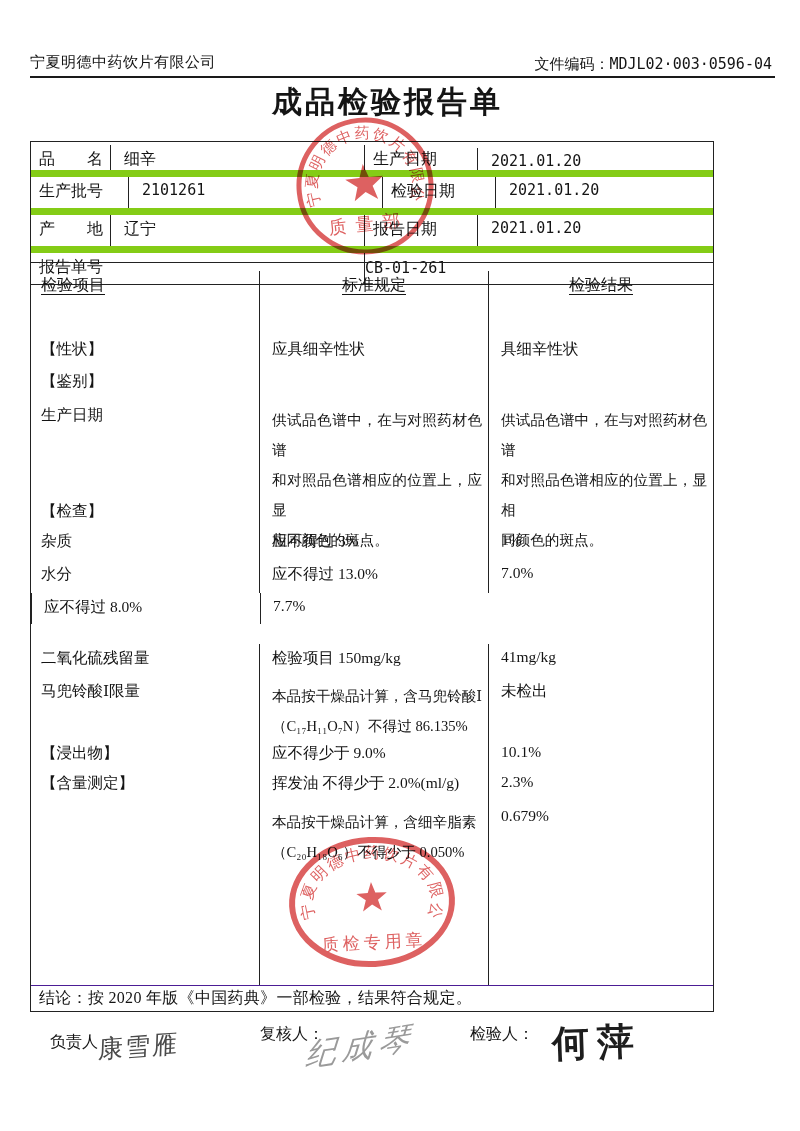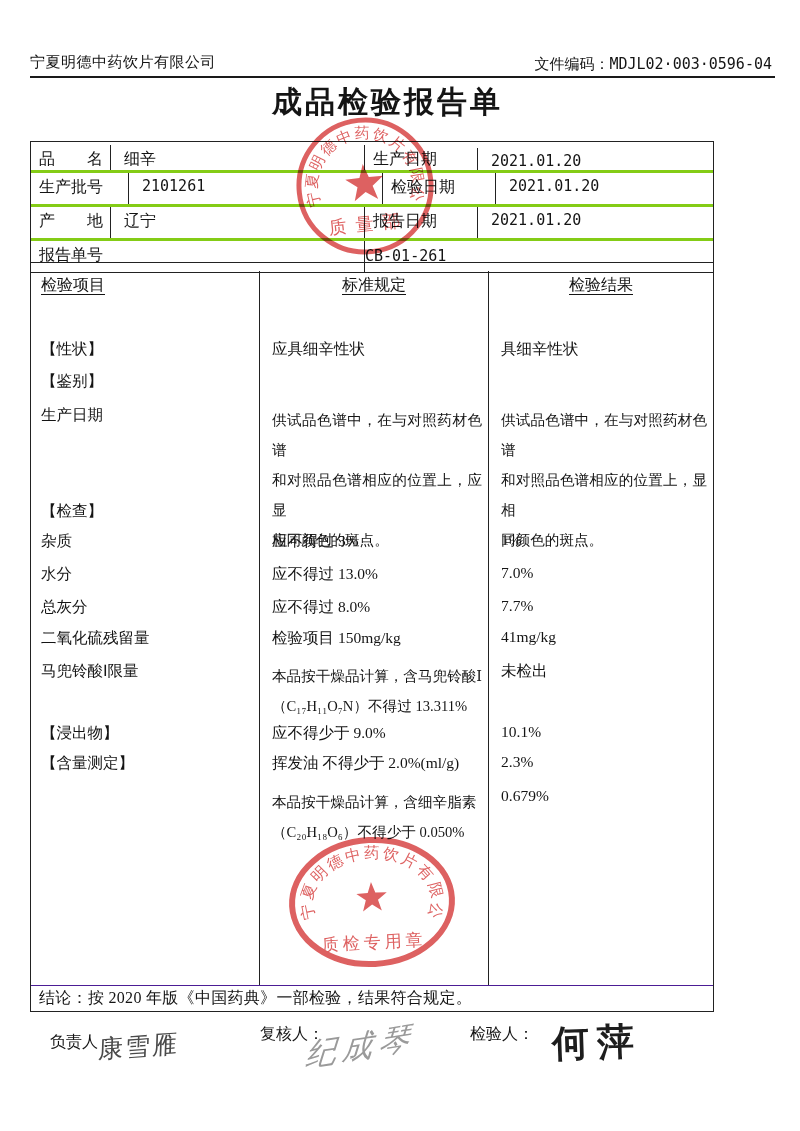--- a/index.html
+++ b/index.html
@@ -7,46 +7,46 @@
         font-family:"Liberation Serif","DejaVu Serif",serif;color:#141414;overflow:hidden;}
   
   .company{position:absolute;left:30px;top:53px;font-size:15px;letter-spacing:.5px;}
   .doccode{position:absolute;right:28px;top:55px;font-size:15px;font-family:"DejaVu Sans Mono","Liberation Mono",monospace;}
   .doccode .lbl{font-family:"Liberation Serif","DejaVu Serif",serif;}
   .rule{position:absolute;left:30px;top:76px;width:745px;height:2px;background:#1a1a1a;}
   .title{position:absolute;left:0;top:82px;width:775px;text-align:center;
          font-size:30px;font-weight:bold;letter-spacing:3px;}
   
   .infotable{position:absolute;left:30px;top:141px;width:684px;border:1.5px solid #222;box-sizing:border-box;}
-  .irow{display:flex;border-top:3px solid #84cc16;}
+  .irow{display:flex;border-top:7px solid #84cc16;}
   .irow:first-child{border-top:none;}
   .icell{box-sizing:border-box;padding:4px 0 0 10px;font-size:16px;}
   .icell.vline{border-left:1px solid #222;}
   .ir1{height:28px;align-items:flex-end;} .ir2,.ir3,.ir4{height:31px;}
   .w-l1{width:79px;padding-left:8px;} .w-v1{width:254px;padding-left:13px;}
   .w-l2{width:95px;padding-left:8px;} .w-v2{flex:1;padding-left:13px;}
   .w-rl{width:333px;padding-left:8px;} .w-rv{flex:1;padding-left:0;font-family:"DejaVu Sans Mono","Liberation Mono",monospace;font-size:15px;padding-top:6px;}
   .num{font-family:"DejaVu Sans Mono","Liberation Mono",monospace;font-size:15px;margin-left:18px;}
   
   .maintable{position:absolute;left:30px;top:262px;width:684px;border:1.5px solid #222;box-sizing:border-box;}
   .mbody{position:relative;height:722px;}
   .mrow{display:flex;}
   .mc{box-sizing:border-box;}
-  .mc1{width:228px;padding-left:10px;font-family:Liberation Serif, serif;}
+  .mc1{width:228px;padding-left:10px;}
   .mc2{width:229px;border-left:1px solid #222;padding-left:12px;}
   .mc3{flex:1;border-left:1px solid #222;padding-left:12px;}
   .mrow{font-size:15.5px;}
   .hrow{height:64px;padding-top:8px;}
   .hrow .mc{font-size:16px;}
   .hrow .u{text-decoration:underline;text-underline-offset:4px;}
   .hrow .mc2,.hrow .mc3{text-align:center;padding-left:0;}
   .r-xz{height:32px;} .r-jb{height:34px;}
   .r-bc{height:96px;}
   .r-jc{height:30px;} .r-zz{height:33px;} .r-sf{height:33px;}
-  .r-hf{height:31px;} .r-so2{height:33px;}
+  .r-hf{height:31px;} .r-so2{height:33px;margin-top:20px;}
   .r-mdl{height:62px;} .r-jcw{height:30px;}
   .r-hl1{height:34px;} .r-hl2{height:64px;}
   .mrow .mc{padding-top:4px;}
   .ml{white-space:pre-line;text-align:justify;font-size:14.6px;line-height:30px;padding-right:6px;}
   .ml2{white-space:pre-line;font-size:14.6px;line-height:30px;}
   
   .concl{border-top:1px solid #4c1d95;height:26px;box-sizing:border-box;font-size:16px;padding:2px 0 0 8px;letter-spacing:.3px;}
   
   .signlabel{position:absolute;top:1024px;font-size:16px;}
   .sl1{left:50px;margin-top:8px;} .sl2{left:260px;} .sl3{left:470px;}
@@ -137,35 +137,34 @@
         <div class="mc mc3">1%</div>
       </div>
 
       <div class="mrow r-sf">
         <div class="mc mc1">水分</div>
         <div class="mc mc2">应不得过 13.0%</div>
         <div class="mc mc3">7.0%</div>
       </div>
 
       <div class="mrow r-hf">
-        <div class="mc mc1">总灰分</div>
         <div class="mc mc2">应不得过 8.0%</div>
         <div class="mc mc3">7.7%</div>
       </div>
 
       <div class="mrow r-so2">
         <div class="mc mc1">二氧化硫残留量</div>
         <div class="mc mc2">检验项目 150mg/kg</div>
         <div class="mc mc3">41mg/kg</div>
       </div>
 
       <div class="mrow r-mdl">
         <div class="mc mc1">马兜铃酸Ⅰ限量</div>
         <div class="mc mc2 ml2">本品按干燥品计算，含马兜铃酸Ⅰ
-（C₁₇H₁₁O₇N）不得过 13.311%</div>
+（C₁₇H₁₁O₇N）不得过 86.135%</div>
         <div class="mc mc3">未检出</div>
       </div>
 
       <div class="mrow r-jcw">
         <div class="mc mc1">【浸出物】</div>
         <div class="mc mc2">应不得少于 9.0%</div>
         <div class="mc mc3">10.1%</div>
       </div>
 
       <div class="mrow r-hl1">

